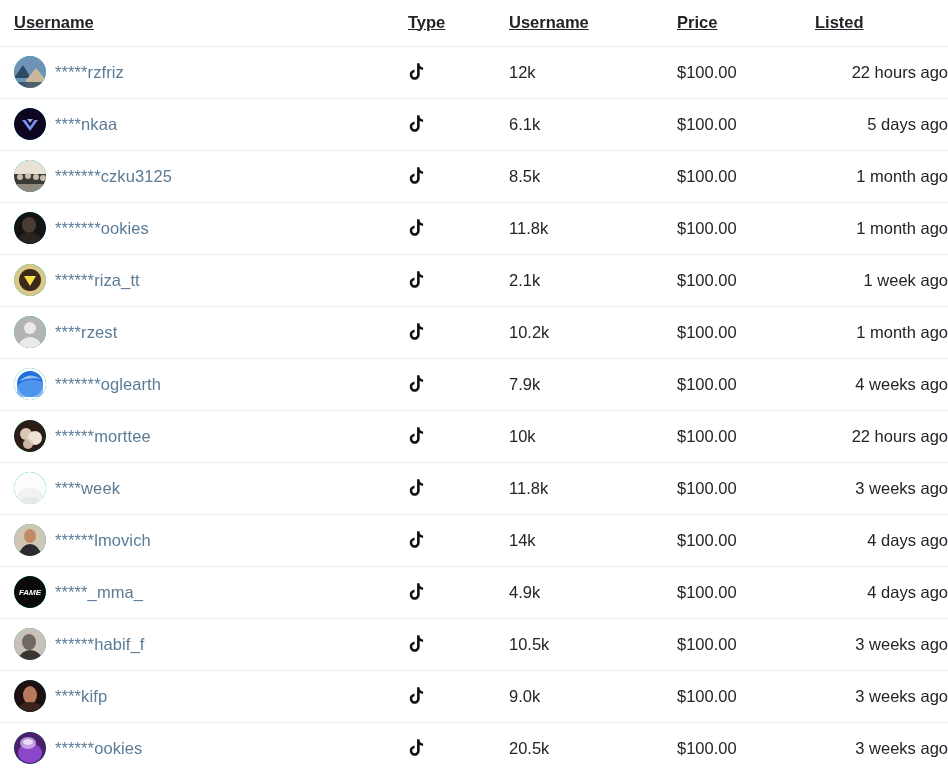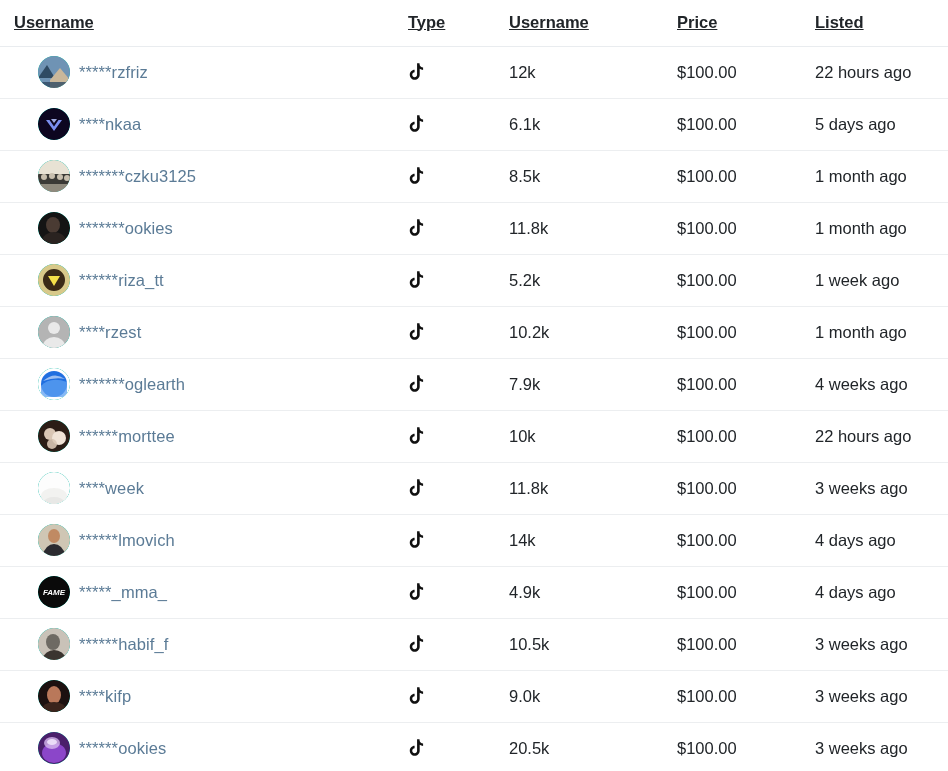--- a/index.html
+++ b/index.html
@@ -33,41 +33,40 @@
     border-bottom: 1px solid #e9ecef;
     white-space: nowrap;
     text-decoration: underline;
   }
   .listing-table thead tr { height: 46px; }
 
   .col-username { width: 408px; padding-left: 14px !important; }
   .col-type     { width: 101px; }
   .col-audience { width: 168px; }
   .col-price    { width: 138px; }
-  .col-listed   { width: 133px; }
+  .col-listed   { width: 133px; text-align: right; }
 
   .listing-table tbody tr {
     height: 52px;
     border-bottom: 1px solid #eceef0;
   }
 
   .listing-table tbody td {
     font-size: 16.5px;
     color: #212529;
     vertical-align: middle;
     padding: 0;
     white-space: nowrap;
   }
 
   .cell-username { padding-left: 14px; }
   .user-wrap {
     display: flex;
     align-items: center;
     gap: 9px;
-    margin-left: 24px;
   }
 
   .avatar {
     width: 32px;
     height: 32px;
     min-width: 32px;
     border-radius: 50%;
     overflow: hidden;
     position: relative;
     background: #14b8a6;
@@ -241,21 +240,21 @@
                   <circle cx="16" cy="16" r="12" fill="none" stroke="#d8c98a" stroke-width="2"></circle>
                 </g>
               </svg>
             </span>
             <a class="username-link" href="#">******riza_tt</a>
           </div>
         </td>
         <td class="cell-type col-type"><span class="tiktok-icon"><svg viewBox="0 0 24 26" xmlns="http://www.w3.org/2000/svg" width="17" height="19">
               <path fill="currentColor" d="M16.3 0h-3.5v16.1c0 1.9-1.5 3.5-3.4 3.5s-3.4-1.6-3.4-3.5c0-1.9 1.5-3.4 3.3-3.5V9c-3.8.1-6.8 3.2-6.8 7.1 0 3.9 3.1 7.1 7 7.1s7-3.2 7-7.1V7.8c1.4 1 3 1.6 4.8 1.7V6c-2.7-.1-4.9-2.3-5-5.1V0z"></path>
             </svg></span></td>
-        <td class="cell-audience col-audience">5.2k</td>
+        <td class="cell-audience col-audience">2.1k</td>
         <td class="cell-price col-price">$100.00</td>
         <td class="cell-listed col-listed">1 week ago</td>
       </tr>
       <tr>
         <td class="cell-username col-username">
           <div class="user-wrap">
             <span class="avatar">
               <svg viewBox="0 0 32 32" xmlns="http://www.w3.org/2000/svg">
                 <defs>
                   <clipPath id="cp">

